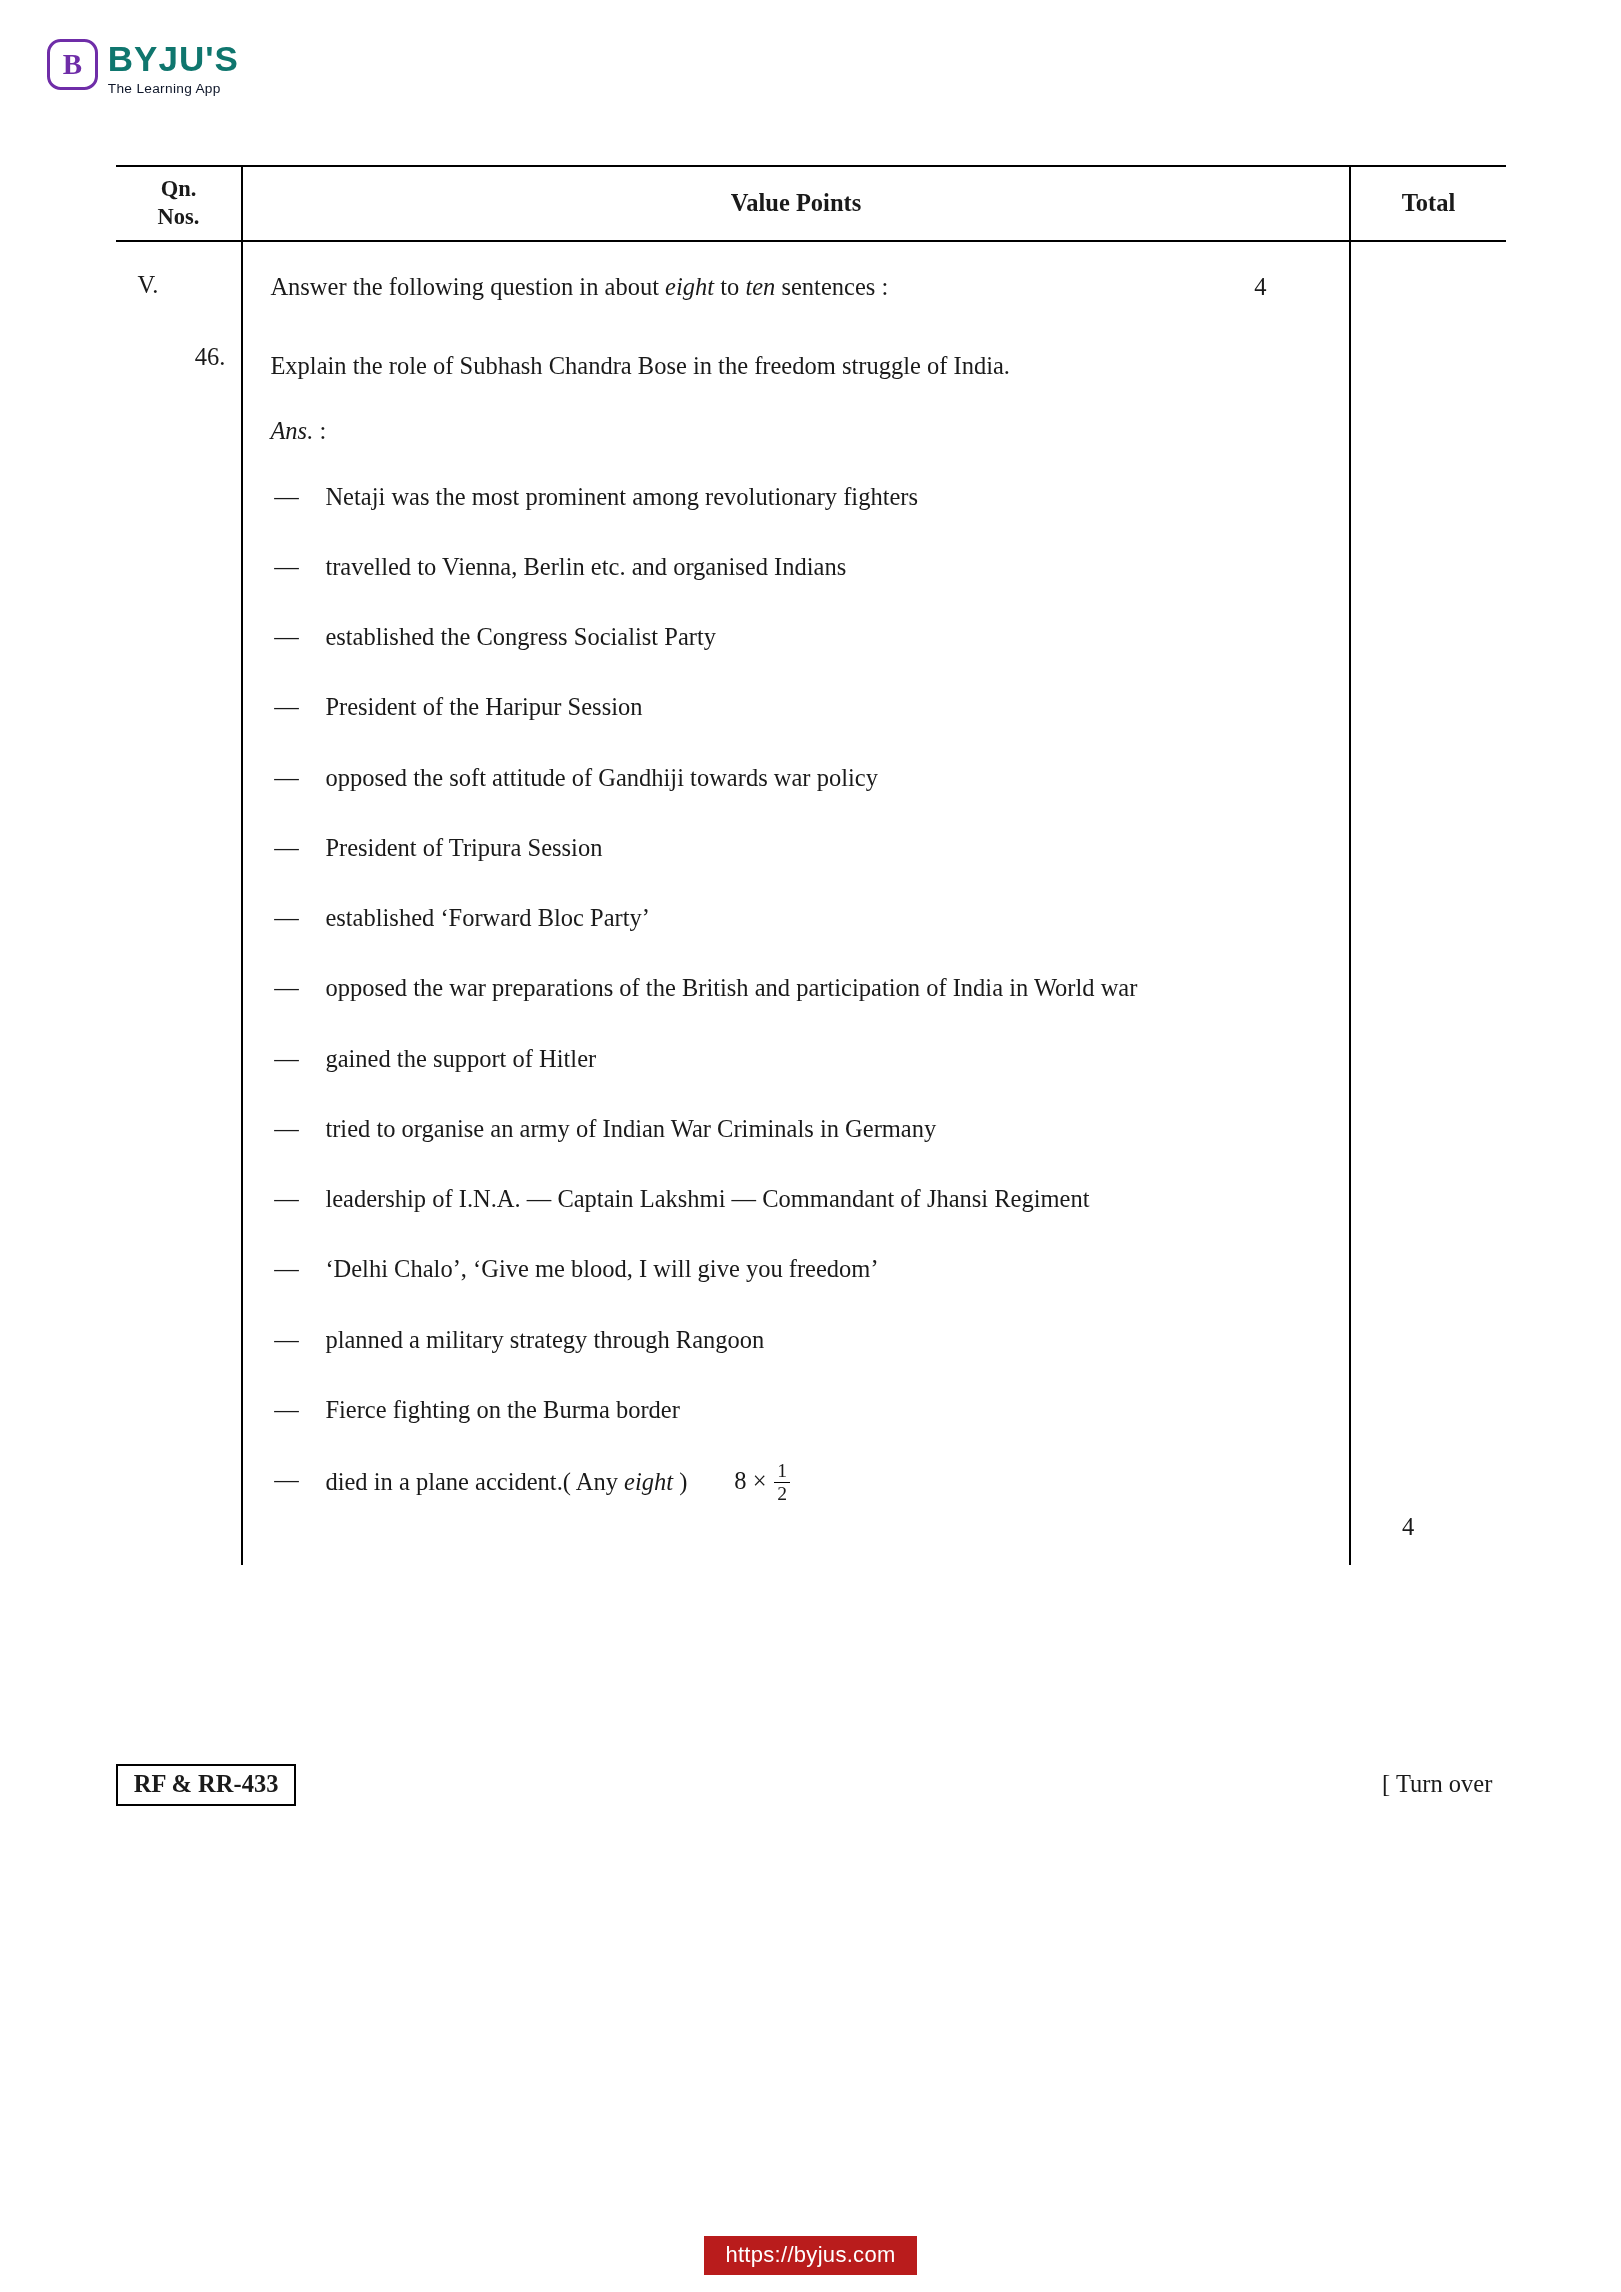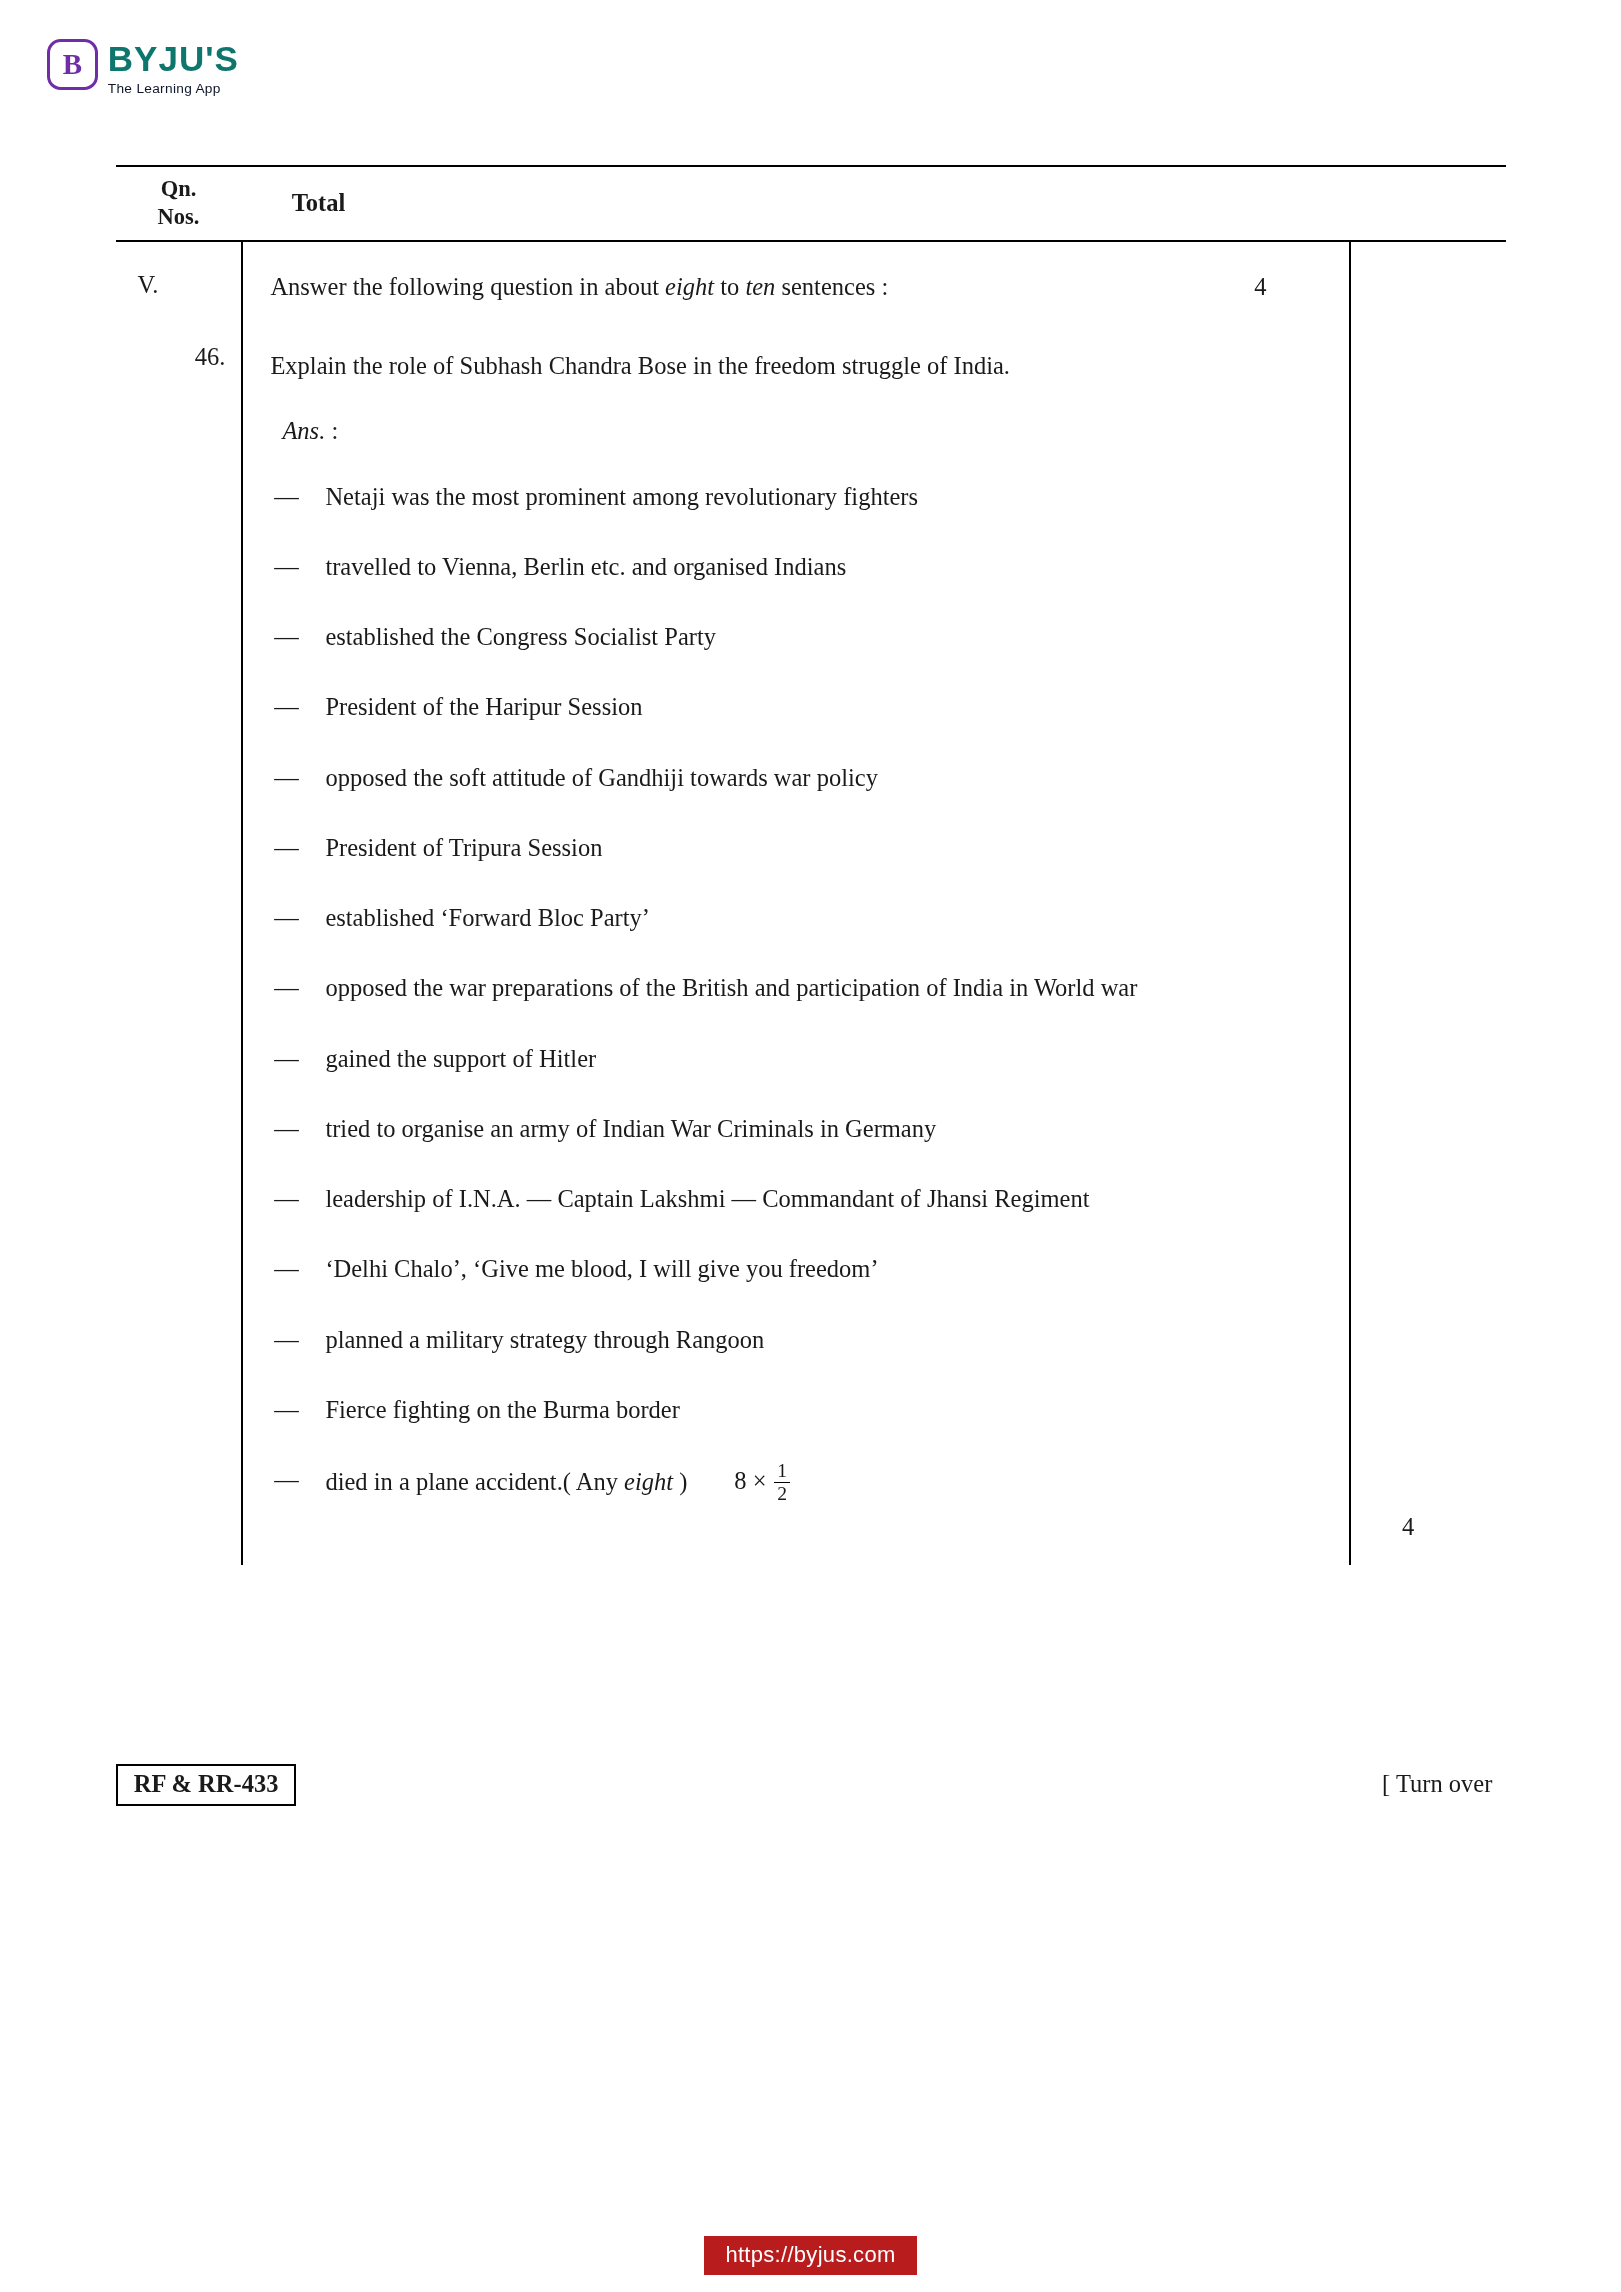--- a/index.html
+++ b/index.html
@@ -193,21 +193,20 @@
 
   .question {
     line-height: 1.75;
     text-align: justify;
     text-align-last: left;
     margin-bottom: 25.5px;
   }
   .ans-label {
     margin-bottom: 25.5px;
     line-height: 1.5;
-    margin-left: 12px;
   }
 
   ul.points {
     list-style: none;
     margin: 0;
     padding: 0;
   }
   ul.points > li {
     display: flex;
     align-items: flex-start;
@@ -313,20 +312,21 @@
 <div class="sheet">
 
 
   <div class="tbl">
 
     <div class="thead">
       <div class="col-qn">
         <div>Qn.</div>
         <div>Nos.</div>
       </div>
+      <div class="col-vp">Value Points</div>
       <div class="col-total">Total</div>
     </div>
 
     <div class="tbody">
 
       <div class="body-qn">
         <div class="qn-roman">V.</div>
         <div class="qn-num">46.</div>
       </div>
 

